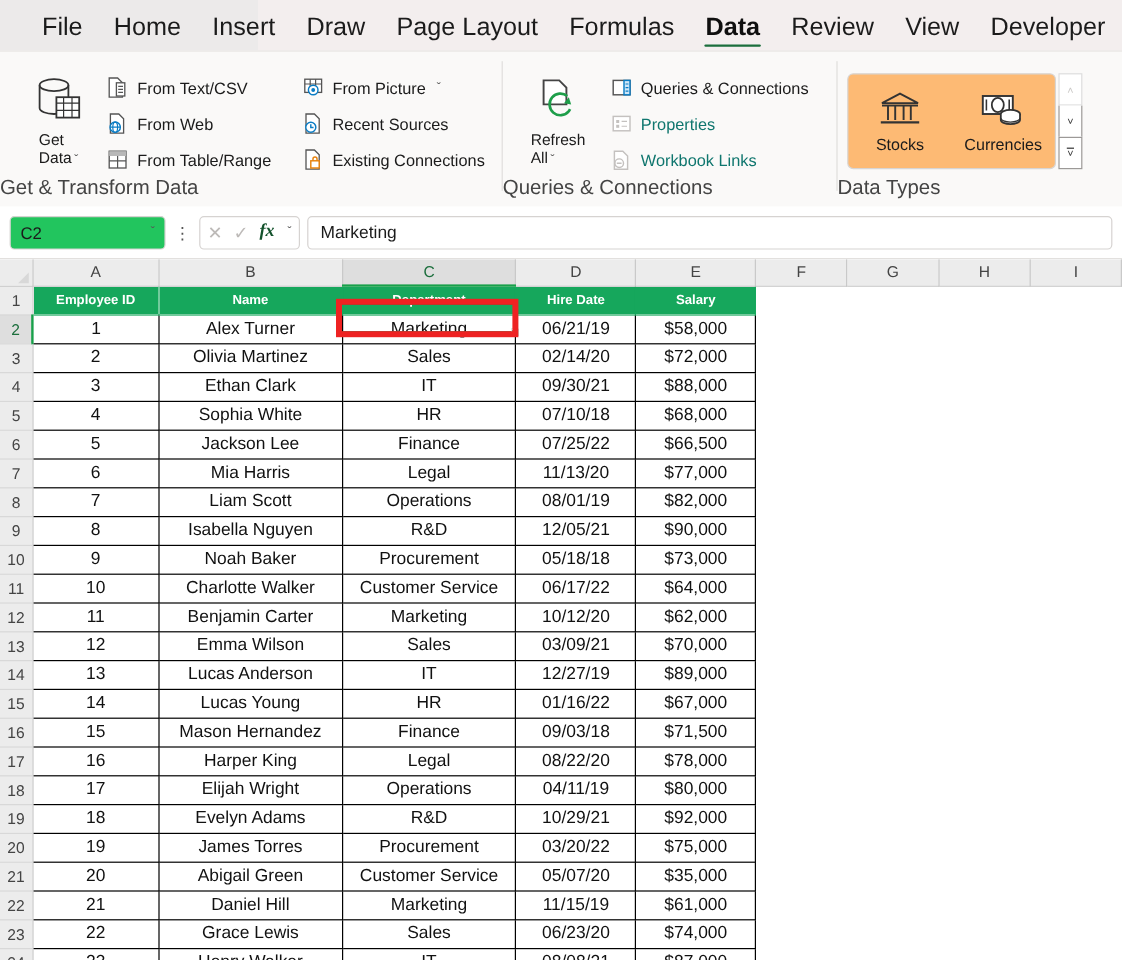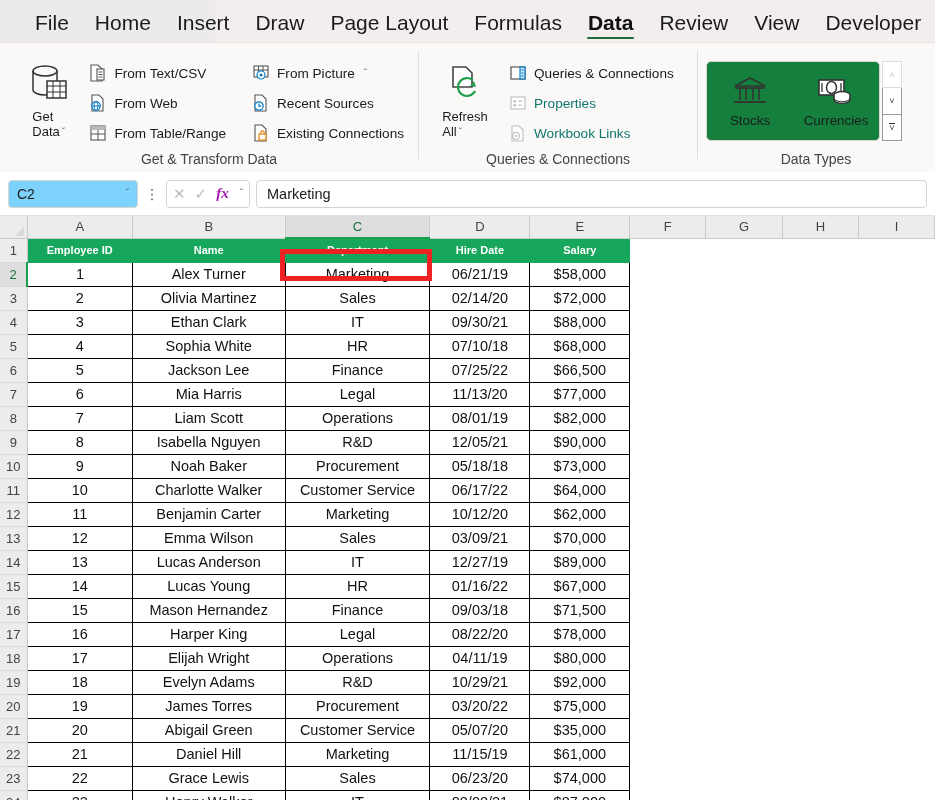--- a/index.html
+++ b/index.html
@@ -35,21 +35,21 @@
   
   .ribbon{
     height:130px; background:#faf9f8;
     border-top:1px solid #e6e3e1;
     position:relative;
     display:flex;
   }
   .rgroup{ position:relative; height:130px; padding-top:6px; }
   .rgroup .gtitle{
     position:absolute; bottom:6px; left:0; right:0;
-    text-align:center; font-size:14px; color:#444;
+    font-size:17px; color:#444;
   }
   .gsep{ width:1px; background:#e0dedc; height:108px; margin-top:8px; }
 
   
   .gcard{
     border:1px solid #e3e0de; border-radius:7px;
     background:#ffffff; height:104px; margin:2px 6px 0 6px;
     display:flex; align-items:center;
   }
 
@@ -67,21 +67,21 @@
     height:30px; padding:0 8px; font-size:13.6px; color:#1b1b1b;
     cursor:pointer; white-space:nowrap;
   }
   .smallbtn.disabled{ color:#0f766e; cursor:default;text-align:right; }
   .smallbtn .ic{ width:18px; height:18px; flex:0 0 18px; }
 
   .chev{ font-size:10px; color:#555; margin-left:2px; }
 
   
   .gallery{
-    border:1px solid #d8d5d3; border-radius:5px; background:#15803d;
+    border:1px solid #d8d5d3; border-radius:5px; background:#fdba74;
     height:80px; display:flex; align-items:center; margin-left:8px;
   }
   .galitem{
     width:86px; height:74px; display:flex; flex-direction:column;
     align-items:center; justify-content:center; gap:3px;
     font-size:13.4px; color:#1b1b1b; cursor:pointer;
   }
   .galscroll{
     width:20px; height:80px; display:flex; flex-direction:column;
     margin-left:2px;
@@ -95,30 +95,30 @@
   .galscroll div:nth-child(2){ border-top:none; border-bottom:none; }
 
   
   .fbar{
     height:44px; background:#fff; display:flex; align-items:center;
     padding:0 8px; gap:6px; border-bottom:1px solid #e2e0de;
   }
   .namebox{
     width:130px; height:28px; border:1px solid #d6d3d1; border-radius:4px;
     display:flex; align-items:center; padding:0 8px;
-    font-size:14px; color:#1b1b1b; background:#7dd3fc;justify-content:center;
+    font-size:14px; color:#1b1b1b; background:#22c55e;justify-content:center;
   }
   .namebox .nbtxt{ flex:1; }
   .dots{ width:16px; text-align:center; color:#555; font-size:14px; letter-spacing:0; line-height:1;}
   .fxgroup{
     height:28px; border:1px solid #d6d3d1; border-radius:4px; background:#fff;
     display:flex; align-items:center; padding:0 6px; gap:9px;
   }
   .fxgroup .g{ font-size:15px; color:#bdbab8; cursor:default; }
-  .fxgroup .fx{ font-size:15px; color:#a21caf; font-family:"Liberation Serif", serif; font-style:italic; font-weight:bold; cursor:pointer;}
+  .fxgroup .fx{ font-size:15px; color:#14532d; font-family:"Liberation Serif", serif; font-style:italic; font-weight:bold; cursor:pointer;}
   .fbarinput{
     flex:1; height:28px; border:1px solid #d6d3d1; border-radius:4px;
     display:flex; align-items:center; padding:0 10px;
     font-size:14.5px; color:#1b1b1b; background:#fff; overflow:hidden;
   }
 
   
   .gridwrap{ position:relative; width:935px; height:584px; background:#fff; overflow:hidden; }
   table.grid{ border-collapse:collapse; table-layout:fixed; }
   table.grid td, table.grid th{ padding:0; }

